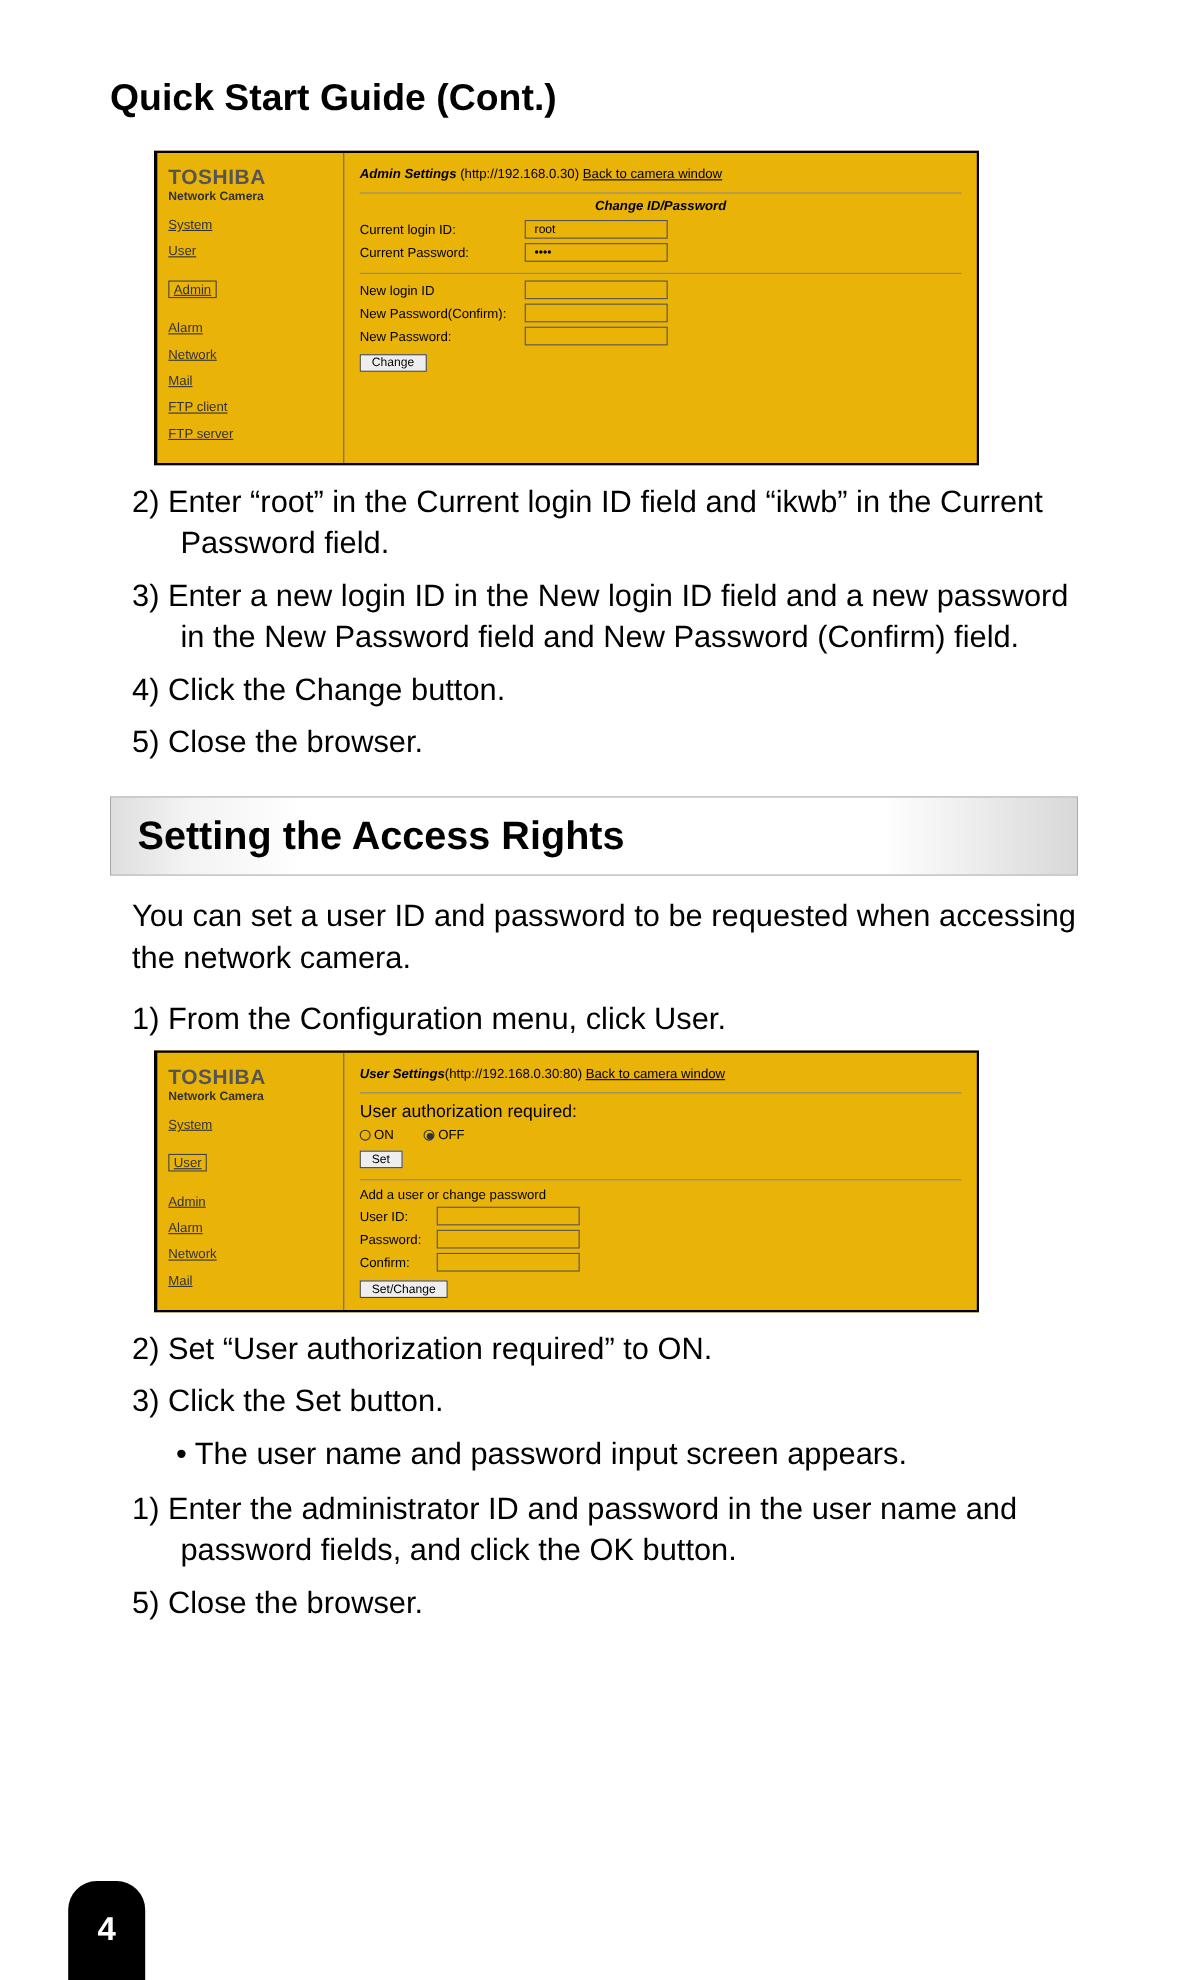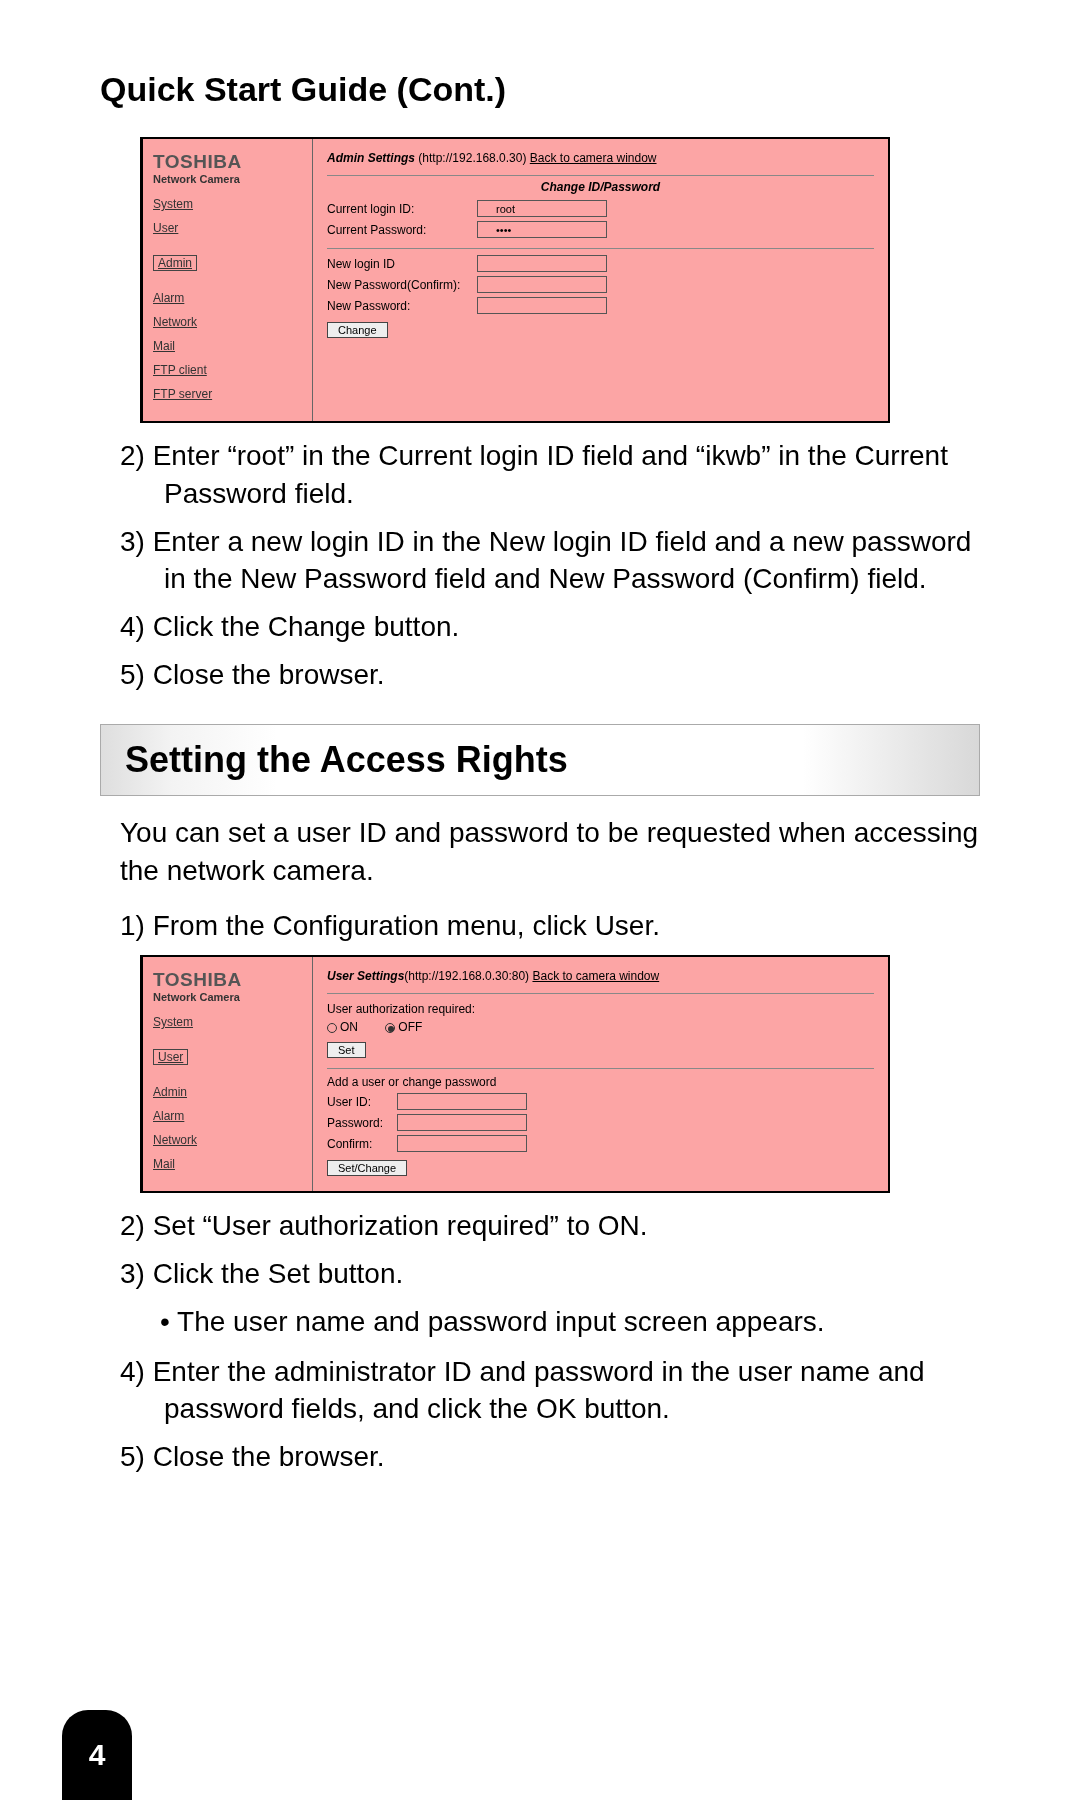--- a/index.html
+++ b/index.html
@@ -16,21 +16,21 @@
     font-size: 34px;
     font-weight: bold;
     margin-bottom: 28px;
   }
   
   .shot {
     border: 2px solid #000;
     border-left: 3px solid #000;
     margin: 0 0 14px 40px;
     width: 750px;
-    background: #fca5a5;
+    background: #eab308;
     display: flex;
   }
   .shot-sidebar {
     width: 170px;
     padding: 12px 10px 10px 10px;
     border-right: 1px solid #666;
   }
   .brand {
     font-family: Arial, sans-serif;
     font-weight: 900;
@@ -82,21 +82,21 @@
     align-items: center;
     font-size: 12px;
     margin: 4px 0;
   }
   .form-row .lbl { width: 150px; }
   .form-row .inp {
     border: 1px solid #555;
     height: 17px;
     width: 130px;
     font-size: 11px;
-    padding: 0 18px;
+    padding: 0 8px;
     display: flex;
     align-items: center;
   }
   .btn-small {
     border: 1px solid #444;
     background: #eee;
     font-size: 11px;
     padding: 1px 10px;
     display: inline-block;
     margin-top: 4px;
@@ -240,21 +240,21 @@
     <span class="nav-item">Alarm</span>
     <span class="nav-item">Network</span>
     <span class="nav-item">Mail</span>
   </div>
   <div class="shot-main">
     <div class="sm-header">
       <b>User Settings</b><span>(http://192.168.0.30:80)</span>
       <span class="lnk">Back to camera window</span>
     </div>
     <div style="border-top:1px solid #888;margin:8px 0"></div>
-    <div style="font-size:12px">User authorization required:</div>
+    <div style="font-size:16px">User authorization required:</div>
     <div class="radio">
       <span><span class="circ"></span><span>ON</span></span>
       <span><span class="circ on"></span><span>OFF</span></span>
     </div>
     <span class="btn-small">Set</span>
     <div style="border-top:1px solid #888;margin:10px 0 6px 0"></div>
     <div style="font-size:12px;margin-bottom:4px">Add a user or change password</div>
     <div class="form-row">
       <span class="lbl" style="width:70px">User ID:</span>
       <span class="inp"></span>
@@ -267,18 +267,18 @@
       <span class="lbl" style="width:70px">Confirm:</span>
       <span class="inp"></span>
     </div>
     <span class="btn-small">Set/Change</span>
   </div>
 </div>
 
 <div class="step">2) Set “User authorization required” to ON.</div>
 <div class="step">3) Click the Set button.</div>
 <div class="bullet">• The user name and password input screen appears.</div>
-<div class="step">4) Enter the administrator ID and password in the user name and password fields, and click the OK button.</div>
+<div class="step">1) Enter the administrator ID and password in the user name and password fields, and click the OK button.</div>
 <div class="step">5) Close the browser.</div>
 
 <div class="page-tab">
   <span>4</span>
 </div>
 
 </body></html>

